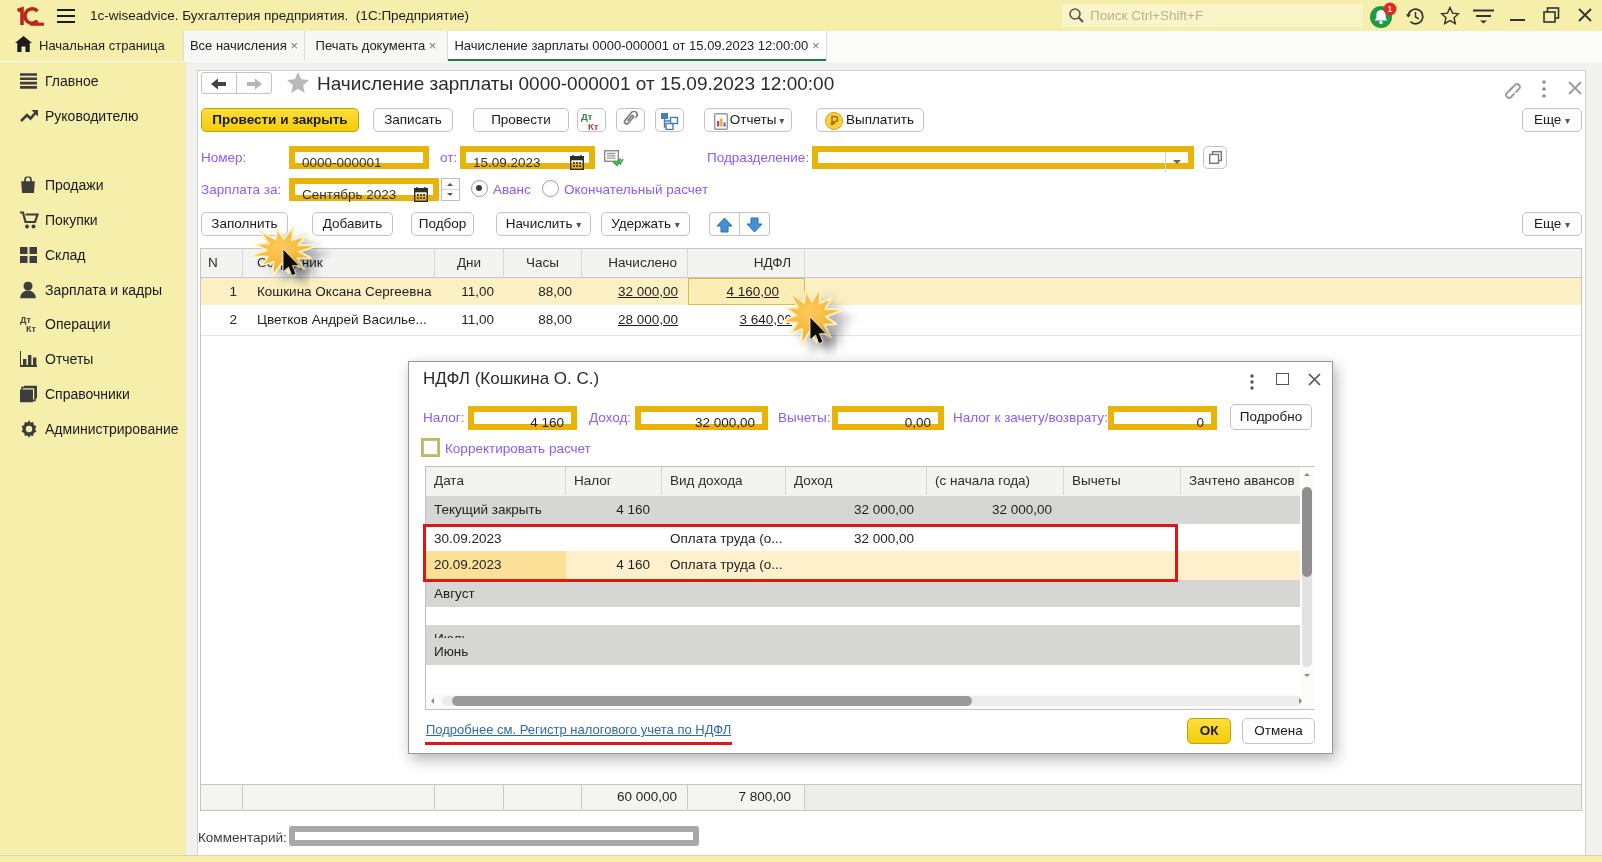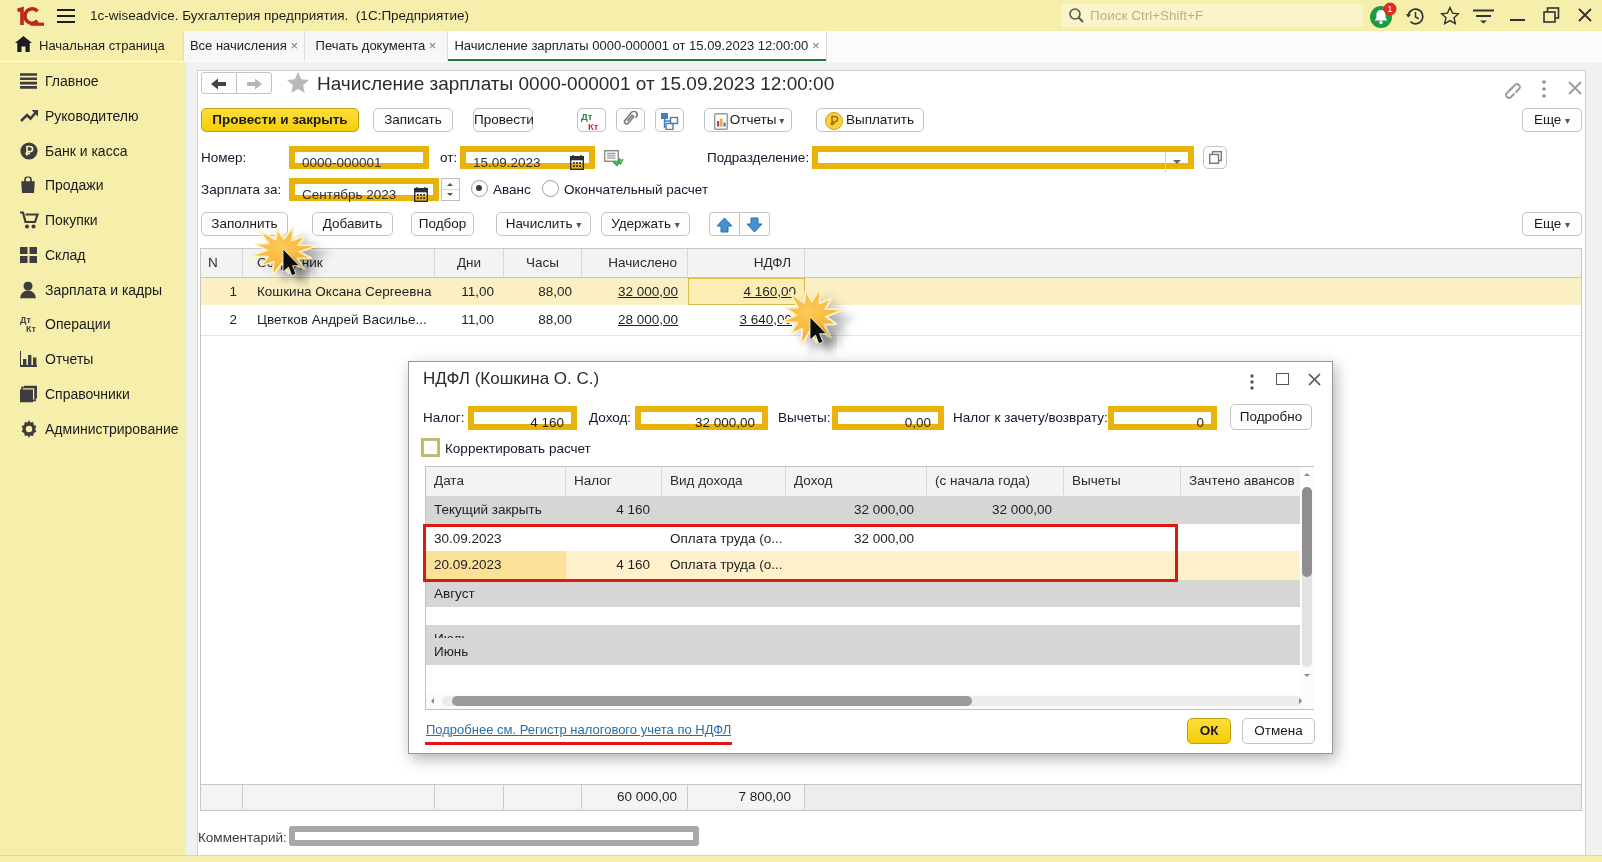--- a/index.html
+++ b/index.html
@@ -21,21 +21,21 @@
 .sbitem{position:absolute;left:0;width:186px;height:30px;}
 .sbitem svg{position:absolute;left:20px;top:50%;transform:translateY(-50%);}
 .sbitem .lbl{position:absolute;left:45px;top:50%;transform:translateY(-50%);font-size:14px;color:#1a1a1a;white-space:nowrap;}
 
 #main{left:186px;top:62px;width:1416px;height:800px;background:#f1f1f0;}
 #panel{position:absolute;left:11px;top:8px;width:1387px;height:785px;background:#fff;border:1px solid #cfcfcf;}
 
 .btn{position:absolute;box-sizing:border-box;background:#fdfdfd;border:1px solid #c3c3c3;border-radius:5px;font-size:13.5px;color:#1a1a1a;text-align:center;}
 .btn.yellow{background:linear-gradient(#fede3a,#f3cd08);border:1px solid #bda00f;font-weight:bold;}
 .inp{position:absolute;box-sizing:border-box;background:#fff;border:6px solid #eab308;font-size:13.5px;color:#1a1a1a;}
-.lab{position:absolute;font-size:13.5px;color:#0f172a;white-space:nowrap;}
+.lab{position:absolute;font-size:13.5px;color:#8b5cf6;white-space:nowrap;}
 .link{color:#2d6da3;text-decoration:underline;}
 .hcell{top:0;height:28px;line-height:28px;font-size:13.5px;color:#2b2b2b;border-right:1px solid #d8d8d8;box-sizing:border-box;}
 .rcell{top:1px;height:25px;line-height:25px;font-size:13.5px;color:#1f1f1f;white-space:nowrap;overflow:hidden;}
 .fcell{top:0;height:24px;line-height:24px;font-size:13.5px;color:#1f1f1f;border-right:1px solid #c9c9c9;background:#f4f4f2;box-sizing:border-box;}
 .inp.num{height:24px;line-height:22px;text-align:right;padding-right:7px;box-sizing:border-box;color:#1f1f1f;}
 .mhcell{top:0;height:28px;line-height:28px;font-size:13.5px;color:#2b2b2b;border-right:1px solid #d8d8d8;box-sizing:border-box;padding-left:8px;}
 .mrow{left:0;width:874px;}
 .mcell{top:0;height:100%;line-height:27px;font-size:13.5px;color:#1f1f1f;white-space:nowrap;overflow:hidden;box-sizing:border-box;}
 .mgrey{height:28px;background:#d6d6d5;border-bottom:1px solid #fff;font-size:13.5px;line-height:28px;padding-left:8px;box-sizing:border-box;color:#1f1f1f;}
 </style></head>
@@ -114,30 +114,20 @@
       </svg>
       <span class="lbl">Главное</span>
     </div>
   <div class="sbitem" style="top:39px">
       <svg width="19" height="14" viewBox="0 0 19 14">
         <path d="M1 12 L7 6 L10.5 9.5 L17 2" fill="none" stroke="#3d3d3d" stroke-width="2.6"></path>
         <path d="M11.5 1 H18 V7.5z" fill="#3d3d3d"></path>
       </svg>
       <span class="lbl">Руководителю</span>
     </div>
-  <div class="sbitem" style="top:74px">
-      <svg width="18" height="18" viewBox="0 0 18 18">
-        <circle cx="9" cy="9" r="8.6" fill="#3d3d3d"></circle>
-        <g stroke="#f6efac" stroke-width="1.7" fill="none">
-          <path d="M7 13.5 V4.5 H10 a2.6 2.6 0 0 1 0 5.2 H7"></path>
-          <path d="M5.3 11.5 H10"></path>
-        </g>
-      </svg>
-      <span class="lbl">Банк и касса</span>
-    </div>
   <div class="sbitem" style="top:108px">
       <svg width="16" height="17" viewBox="0 0 16 17">
         <path d="M5 5.5 V3.2 a3 3 0 0 1 6 0 V5.5" fill="none" stroke="#3d3d3d" stroke-width="1.7"></path>
         <path d="M1.2 4.8 H14.8 L14 16.5 H2z" fill="#3d3d3d"></path>
       </svg>
       <span class="lbl">Продажи</span>
     </div>
   <div class="sbitem" style="top:143px">
       <svg width="19" height="18" viewBox="0 0 19 18">
         <path d="M0 1.5 h3 l2.5 9.5 h9.5 l2.5-7.5 h-12" fill="none" stroke="#3d3d3d" stroke-width="2.2"></path>
@@ -220,21 +210,21 @@
         <circle cx="2" cy="2" r="1.8" fill="#8f8f8f"></circle>
         <circle cx="2" cy="9" r="1.8" fill="#8f8f8f"></circle>
         <circle cx="2" cy="16" r="1.8" fill="#8f8f8f"></circle>
       </svg>
   <svg class="abs" style="left:1370px;top:10px" width="14" height="14" viewBox="0 0 14 14">
         <path d="M1 1 L13 13 M13 1 L1 13" stroke="#9b9b9b" stroke-width="1.8"></path>
       </svg>
 
   <div class="btn yellow" style="left:3px;top:37px;width:158px;height:24px;line-height:22px;">Провести и закрыть</div>
   <div class="btn" style="left:175px;top:37px;width:80px;height:24px;line-height:22px;">Записать</div>
-  <div class="btn" style="left:275px;top:37px;width:60px;height:24px;line-height:22px;">Провести</div>
+  <div class="btn" style="left:275px;top:37px;width:96px;height:24px;line-height:22px;">Провести</div>
   <div class="btn" style="left:379px;top:37px;width:29px;height:24px;">
     <svg width="21" height="20" viewBox="0 0 21 20" style="margin-top:2px">
           <text x="0" y="9" font-size="9.5" font-weight="bold" fill="#2e8b3a" font-family="Liberation Sans">Дт</text>
           <text x="7" y="18.5" font-size="9.5" font-weight="bold" fill="#c23a3a" font-family="Liberation Sans">Кт</text>
         </svg></div>
   <div class="btn" style="left:418px;top:37px;width:29px;height:24px;">
     <svg width="18" height="19" viewBox="0 0 18 19" style="margin-top:2px">
           <path d="M11 4.5 L11 3 a3.2 3.2 0 0 0-6.4 0 L4.6 13 a2.2 2.2 0 0 0 4.4 0 L9 5.5 a1.1 1.1 0 0 0-2.2 0 L6.8 12" fill="none" stroke="#7a7a7a" stroke-width="1.6" transform="rotate(40 9 9)"></path>
         </svg></div>
   <div class="btn" style="left:457px;top:37px;width:29px;height:24px;">
@@ -349,21 +339,21 @@
       <div class="abs hcell" style="left:487px;width:117px;text-align:right;box-sizing:border-box;padding-right:13px">НДФЛ</div>
       <div class="abs hcell" style="left:604px;width:776px;border-right:none"></div>
     </div>
     <div class="abs" style="left:0;top:29px;width:1380px;height:27px;background:#fbf0c4;">
       <div class="abs rcell" style="left:0;width:42px;text-align:right;padding-right:6px;box-sizing:border-box">1</div>
       <div class="abs rcell" style="left:42px;width:192px;padding-left:14px;box-sizing:border-box">Кошкина Оксана Сергеевна</div>
       <div class="abs rcell" style="left:234px;width:69px;text-align:right;padding-right:10px;box-sizing:border-box">11,00</div>
       <div class="abs rcell" style="left:303px;width:78px;text-align:right;padding-right:10px;box-sizing:border-box">88,00</div>
       <div class="abs rcell link" style="left:381px;width:106px;text-align:right;padding-right:10px;box-sizing:border-box">32 000,00</div>
       <div class="abs" style="left:487px;top:0;width:117px;height:27px;background:#fbedb4;border:1.5px solid #dcb94e;box-sizing:border-box"></div>
-      <div class="abs rcell link" style="left:504px;width:112px;text-align:right;padding-right:21px;box-sizing:border-box">4 160,00</div>
+      <div class="abs rcell link" style="left:487px;width:112px;text-align:right;padding-right:21px;box-sizing:border-box">4 160,00</div>
     </div>
     <div class="abs" style="left:0;top:56px;width:1380px;height:30px;background:#fff;border-bottom:1px solid #e3e3e3;">
       <div class="abs rcell" style="left:0;width:42px;text-align:right;padding-right:6px;box-sizing:border-box;top:2px">2</div>
       <div class="abs rcell" style="left:42px;width:192px;padding-left:14px;box-sizing:border-box;top:2px">Цветков Андрей Василье...</div>
       <div class="abs rcell" style="left:234px;width:69px;text-align:right;padding-right:10px;box-sizing:border-box;top:2px">11,00</div>
       <div class="abs rcell" style="left:303px;width:78px;text-align:right;padding-right:10px;box-sizing:border-box;top:2px">88,00</div>
       <div class="abs rcell link" style="left:381px;width:106px;text-align:right;padding-right:10px;box-sizing:border-box;top:2px">28 000,00</div>
       <div class="abs rcell link" style="left:487px;width:117px;text-align:right;padding-right:13px;box-sizing:border-box;top:2px">3 640,00</div>
     </div>
     <div class="abs" style="left:0;bottom:0;width:1380px;height:25px;background:#ededeb;border-top:1px solid #c6c6c6;">

